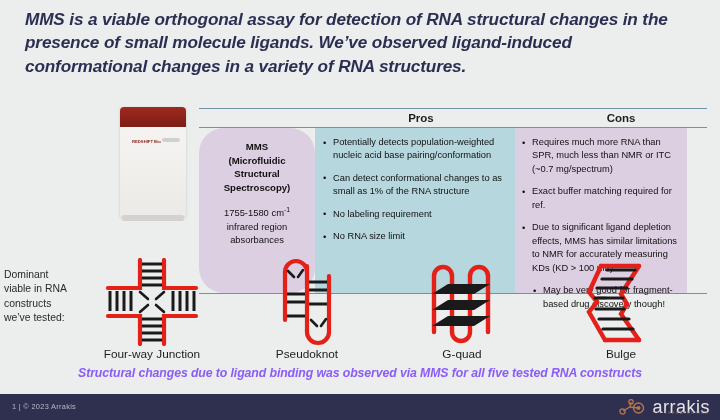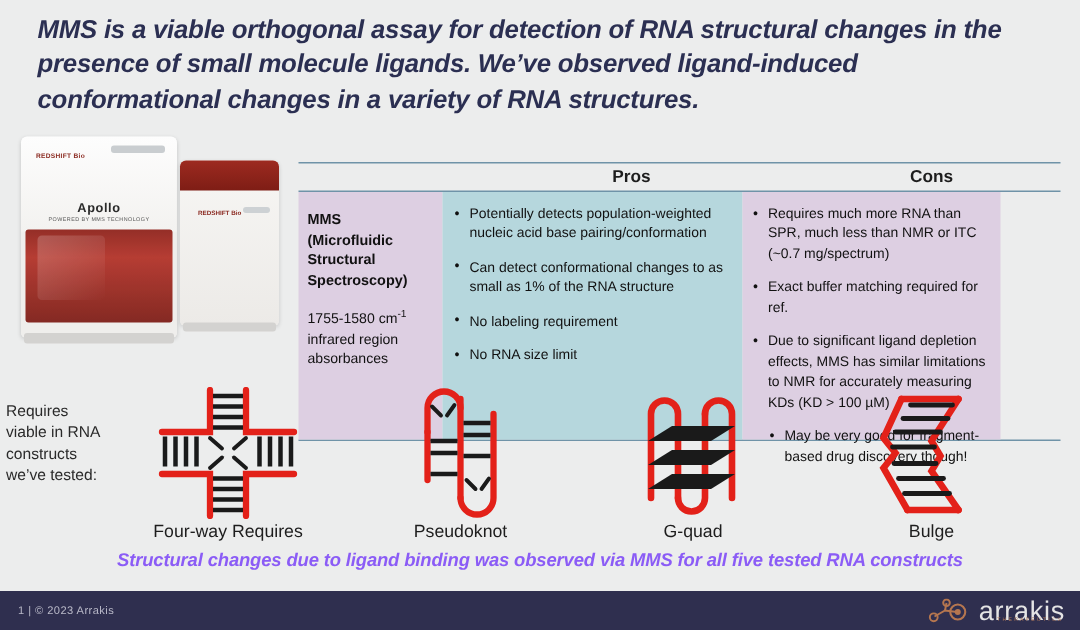--- a/index.html
+++ b/index.html
@@ -20,21 +20,21 @@
 
   
   .table{position:absolute;left:199px;top:70px;width:508px;}
   .thead{display:flex;height:18px;border-top:1.6px solid #6f93a8;margin-top:38px;}
   .th{font-size:11.5px;font-weight:bold;color:#1d1d1d;text-align:center;line-height:18px;}
   .th.spacer{width:108px;}
   .th.pros{width:228px;}
   .th.cons{width:172px;}
 
   .tbody{display:flex;border-top:1.4px solid #6f93a8;border-bottom:1.8px solid #6f93a8;height:165px;}
-  .col-mms{width:96px;background:#ddcfe2;box-sizing:border-box;padding:12px 6px 0 6px;}
+  .col-mms{width:116px;background:#ddcfe2;box-sizing:border-box;padding:12px 6px 0 6px;text-align:center;border-radius:25px;}
   .col-pros{width:200px;background:#b6d7dd;box-sizing:border-box;padding:8px 9px 0 7px;}
   .col-cons{width:172px;background:#ddcfe2;box-sizing:border-box;padding:8px 6px 0 6px;}
 
   .mms-name{font-size:9.6px;font-weight:bold;color:#111;line-height:1.42;}
   .mms-sub{font-size:9.4px;color:#111;line-height:1.42;margin-top:11px;}
   .mms-sub sup{font-size:6.8px;vertical-align:super;}
 
   ul.blist{list-style:none;margin:0;padding:0;}
   ul.blist>li{
     position:relative;padding-left:11px;margin-bottom:9px;
@@ -101,28 +101,20 @@
   .logo .sub{position:absolute;right:1px;top:13px;font-size:3.4px;color:#b07a5a;letter-spacing:1.5px;}
 </style>
 </head>
 <body>
 
 <div class="slide">
 
   <div class="title">MMS is a viable orthogonal assay for detection of RNA structural changes in the presence of small molecule ligands. We’ve observed ligand-induced conformational changes in a variety of RNA structures.</div>
 
   <div class="photo">
-    <div class="dev-a">
-      <div class="brand">REDSHIFT Bio</div>
-      <div class="strip"></div>
-      <div class="lab">Apollo</div>
-      <div class="lab2">POWERED BY MMS TECHNOLOGY</div>
-      <div class="win"></div>
-      <div class="foot"></div>
-    </div>
     <div class="dev-b">
       <div class="cap"></div>
       <div class="brand">REDSHIFT Bio</div>
       <div class="strip"></div>
       <div class="foot"></div>
     </div>
   </div>
 
   <div class="table">
     <div class="thead">
@@ -165,21 +157,21 @@
           <ul class="sublist">
             <li>May be very good for fragment-based drug discovery though!</li>
           </ul>
         </div>
       </div>
 
     </div>
   </div>
 
   <div class="motif-label-block">
-    <div>Requires</div>
+    <div>Dominant</div>
     <div>viable in RNA</div>
     <div>constructs</div>
     <div>we’ve tested:</div>
   </div>
 
   <div class="motif" style="left:96px;top:258px;width:112px;">
     <svg width="112" height="88" viewBox="0 0 112 88">
       <g stroke="#e32119" stroke-width="4.2" fill="none" stroke-linecap="round">
         <path d="M44 2 L44 30 L12 30"></path>
         <path d="M68 2 L68 30 L100 30"></path>
@@ -204,21 +196,21 @@
           <path d="M91 33 V53"></path>
           <path d="M98 33 V53"></path>
       </g>
       <g stroke="#1a1a1a" stroke-width="2.6" stroke-linecap="round">
         <path d="M44 34 L52 41"></path>
           <path d="M68 34 L60 41"></path>
         <path d="M44 54 L52 47"></path>
           <path d="M68 54 L60 47"></path>
       </g>
     </svg>
-    <div class="cap">Four-way Requires</div>
+    <div class="cap">Four-way Junction</div>
   </div>
 
   <div class="motif" style="left:259px;top:258px;width:96px;">
     <svg width="96" height="88" viewBox="0 0 96 88">
       <g stroke="#e32119" stroke-width="4.2" fill="none" stroke-linecap="round">
         <path d="M26 30 L26 14 A11 11 0 0 1 48 14 L48 74"></path>
         <path d="M48 14 L48 8"></path>
         <path d="M70 18 L70 74 A11 11 0 0 1 48 74"></path>
         <path d="M26 30 L26 62"></path>
       </g>

